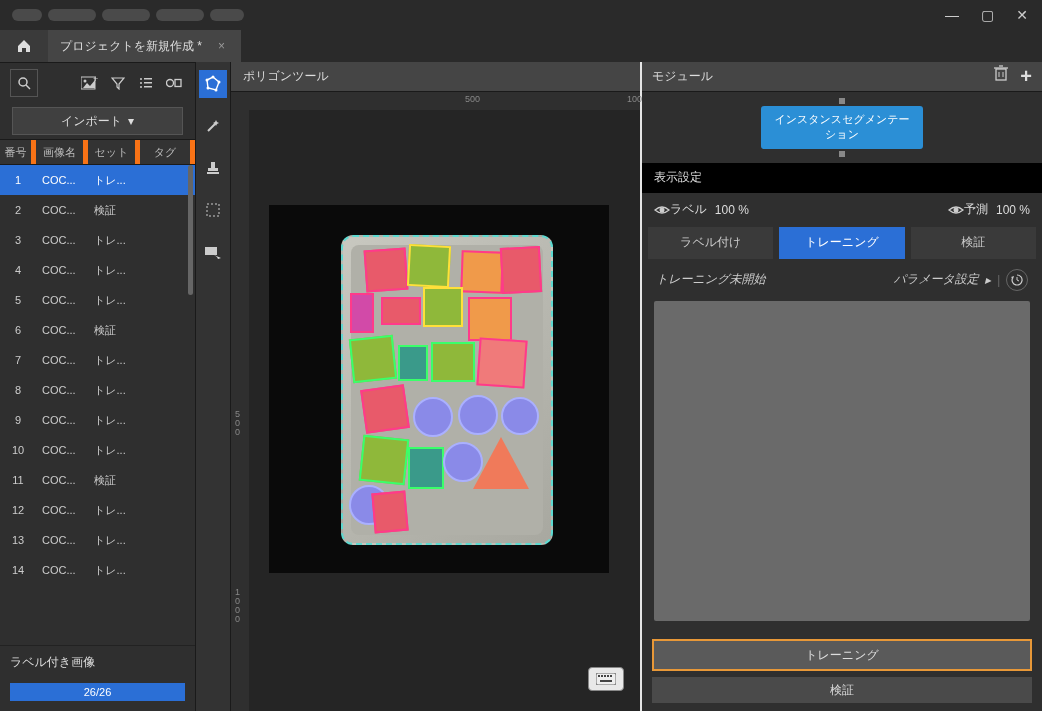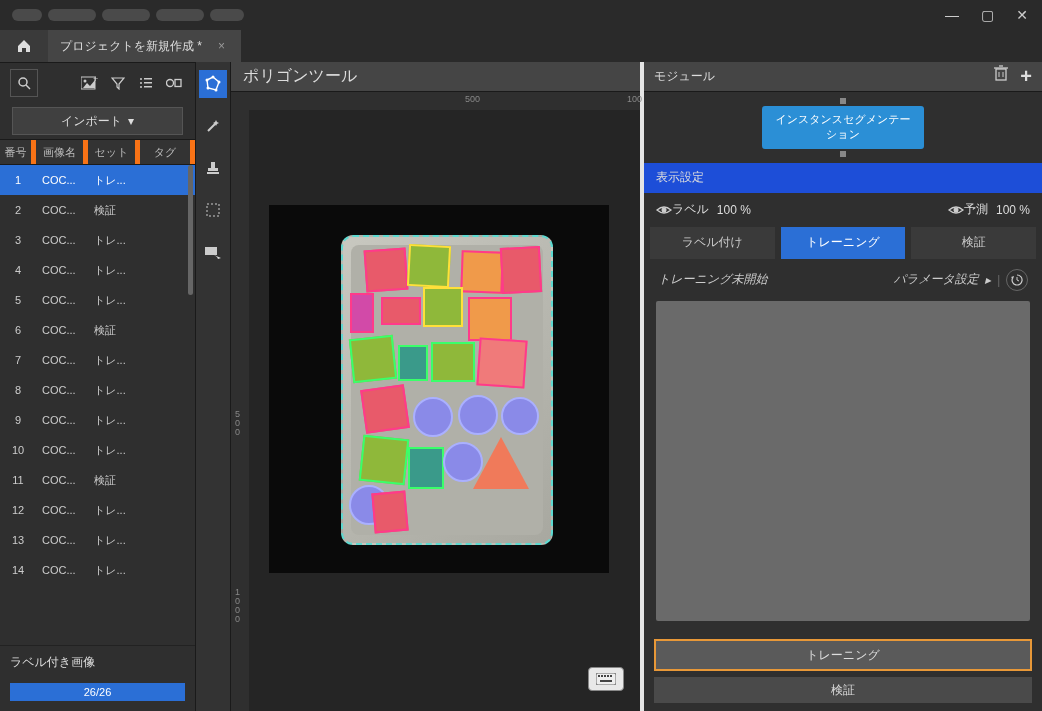--- a/index.html
+++ b/index.html
@@ -41,41 +41,41 @@
 .progress-wrap{padding:4px 10px 10px 10px;}
 .progress{height:18px;background:#2b6fd6;color:#fff;display:flex;align-items:center;justify-content:center;font-size:11px;}
 
 
 .tool-col{width:36px;background:#333;display:flex;flex-direction:column;align-items:center;padding-top:8px;gap:14px;border-left:1px solid #1a1a1a;border-right:1px solid #1a1a1a;}
 .tool-col .tbtn{width:28px;height:28px;display:flex;align-items:center;justify-content:center;color:#ccc;font-size:16px;}
 .tool-col .tbtn.active{background:#2b6fd6;color:#fff;}
 
 
 .canvas-area{flex:1;background:#2f2f2f;display:flex;flex-direction:column;position:relative;}
-.canvas-header{height:30px;background:#454545;display:flex;align-items:center;padding:0 12px;color:#ddd;font-size:16px;border-bottom:1px solid #1a1a1a;}
+.canvas-header{height:30px;background:#454545;display:flex;align-items:center;padding:0 12px;color:#ddd;font-size:12px;border-bottom:1px solid #1a1a1a;}
 .ruler-h{height:18px;background:#2f2f2f;position:relative;margin-left:18px;}
 .ruler-h .tick{position:absolute;top:2px;font-size:9px;color:#888;}
 .canvas-body{flex:1;display:flex;}
 .ruler-v{width:18px;background:#2f2f2f;position:relative;}
 .ruler-v .tick{position:absolute;left:4px;font-size:9px;color:#888;writing-mode:horizontal-tb;}
 .viewport{flex:1;background:#252525;position:relative;display:flex;align-items:flex-start;justify-content:flex-start;}
 .image-frame{margin:95px 0 0 20px;width:340px;height:368px;background:#0a0a0a;position:relative;}
 .tray{position:absolute;left:72px;top:30px;width:212px;height:310px;background:linear-gradient(135deg,#c8c8c0,#a8a8a0);border-radius:12px;border:2px dashed #5dd9d0;}
 .tray-inner{position:absolute;left:8px;top:8px;right:8px;bottom:8px;background:#b0b0a8;border-radius:8px;}
 .block{position:absolute;border:2px solid;}
 .keyboard-btn{position:absolute;right:16px;bottom:20px;width:36px;height:24px;background:#e8e8e8;border:1px solid #888;border-radius:4px;display:flex;align-items:center;justify-content:center;font-size:12px;color:#333;}
 
 
-.right-panel{width:402px;background:#2f2f2f;display:flex;flex-direction:column;border-left:4px solid #e5e5e5;}
+.right-panel{width:402px;background:#2f2f2f;display:flex;flex-direction:column;border-left:2px solid #e5e5e5;}
 .right-header{height:30px;background:#454545;display:flex;align-items:center;justify-content:space-between;padding:0 10px;color:#ddd;font-size:12px;border-bottom:1px solid #1a1a1a;}
 .right-header-icons{display:flex;gap:12px;font-size:16px;}
 .module-chip-row{padding:14px 0;display:flex;justify-content:center;position:relative;align-items:center;}
 .connector-dot{position:absolute;width:6px;height:6px;background:#888;left:50%;transform:translateX(-50%);}
 .module-chip{background:#2b8fd6;color:#fff;padding:6px 14px;font-size:11px;text-align:center;border-radius:3px;line-height:1.4;}
-.display-settings{height:30px;background:#1d4ed8;display:flex;align-items:center;padding:0 12px;color:#ddd;font-size:12px;}
+.display-settings{height:30px;background:#000000;display:flex;align-items:center;padding:0 12px;color:#ddd;font-size:12px;}
 .vis-row{height:34px;display:flex;align-items:center;padding:0 12px;gap:8px;font-size:12px;color:#ddd;justify-content:space-between;}
 .vis-item{display:flex;align-items:center;}
 .eye{font-size:13px;}
 .tabs-3{display:flex;height:32px;gap:6px;padding:0 6px;}
 .tab3{flex:1;background:#3a3a3a;display:flex;align-items:center;justify-content:center;color:#ccc;font-size:12px;}
 .tab3.active{background:#2b6fd6;color:#fff;}
 .train-status{padding:10px 14px;display:flex;justify-content:space-between;align-items:center;color:#ccc;font-size:12px;font-style:italic;}
 .param-link{display:flex;align-items:center;gap:6px;}
 .history-icon{width:22px;height:22px;border:1px solid #666;border-radius:11px;display:flex;align-items:center;justify-content:center;font-size:11px;}
 .log-box{margin:0 12px 12px 12px;background:#6a6a6a;flex:1;border-radius:2px;}

